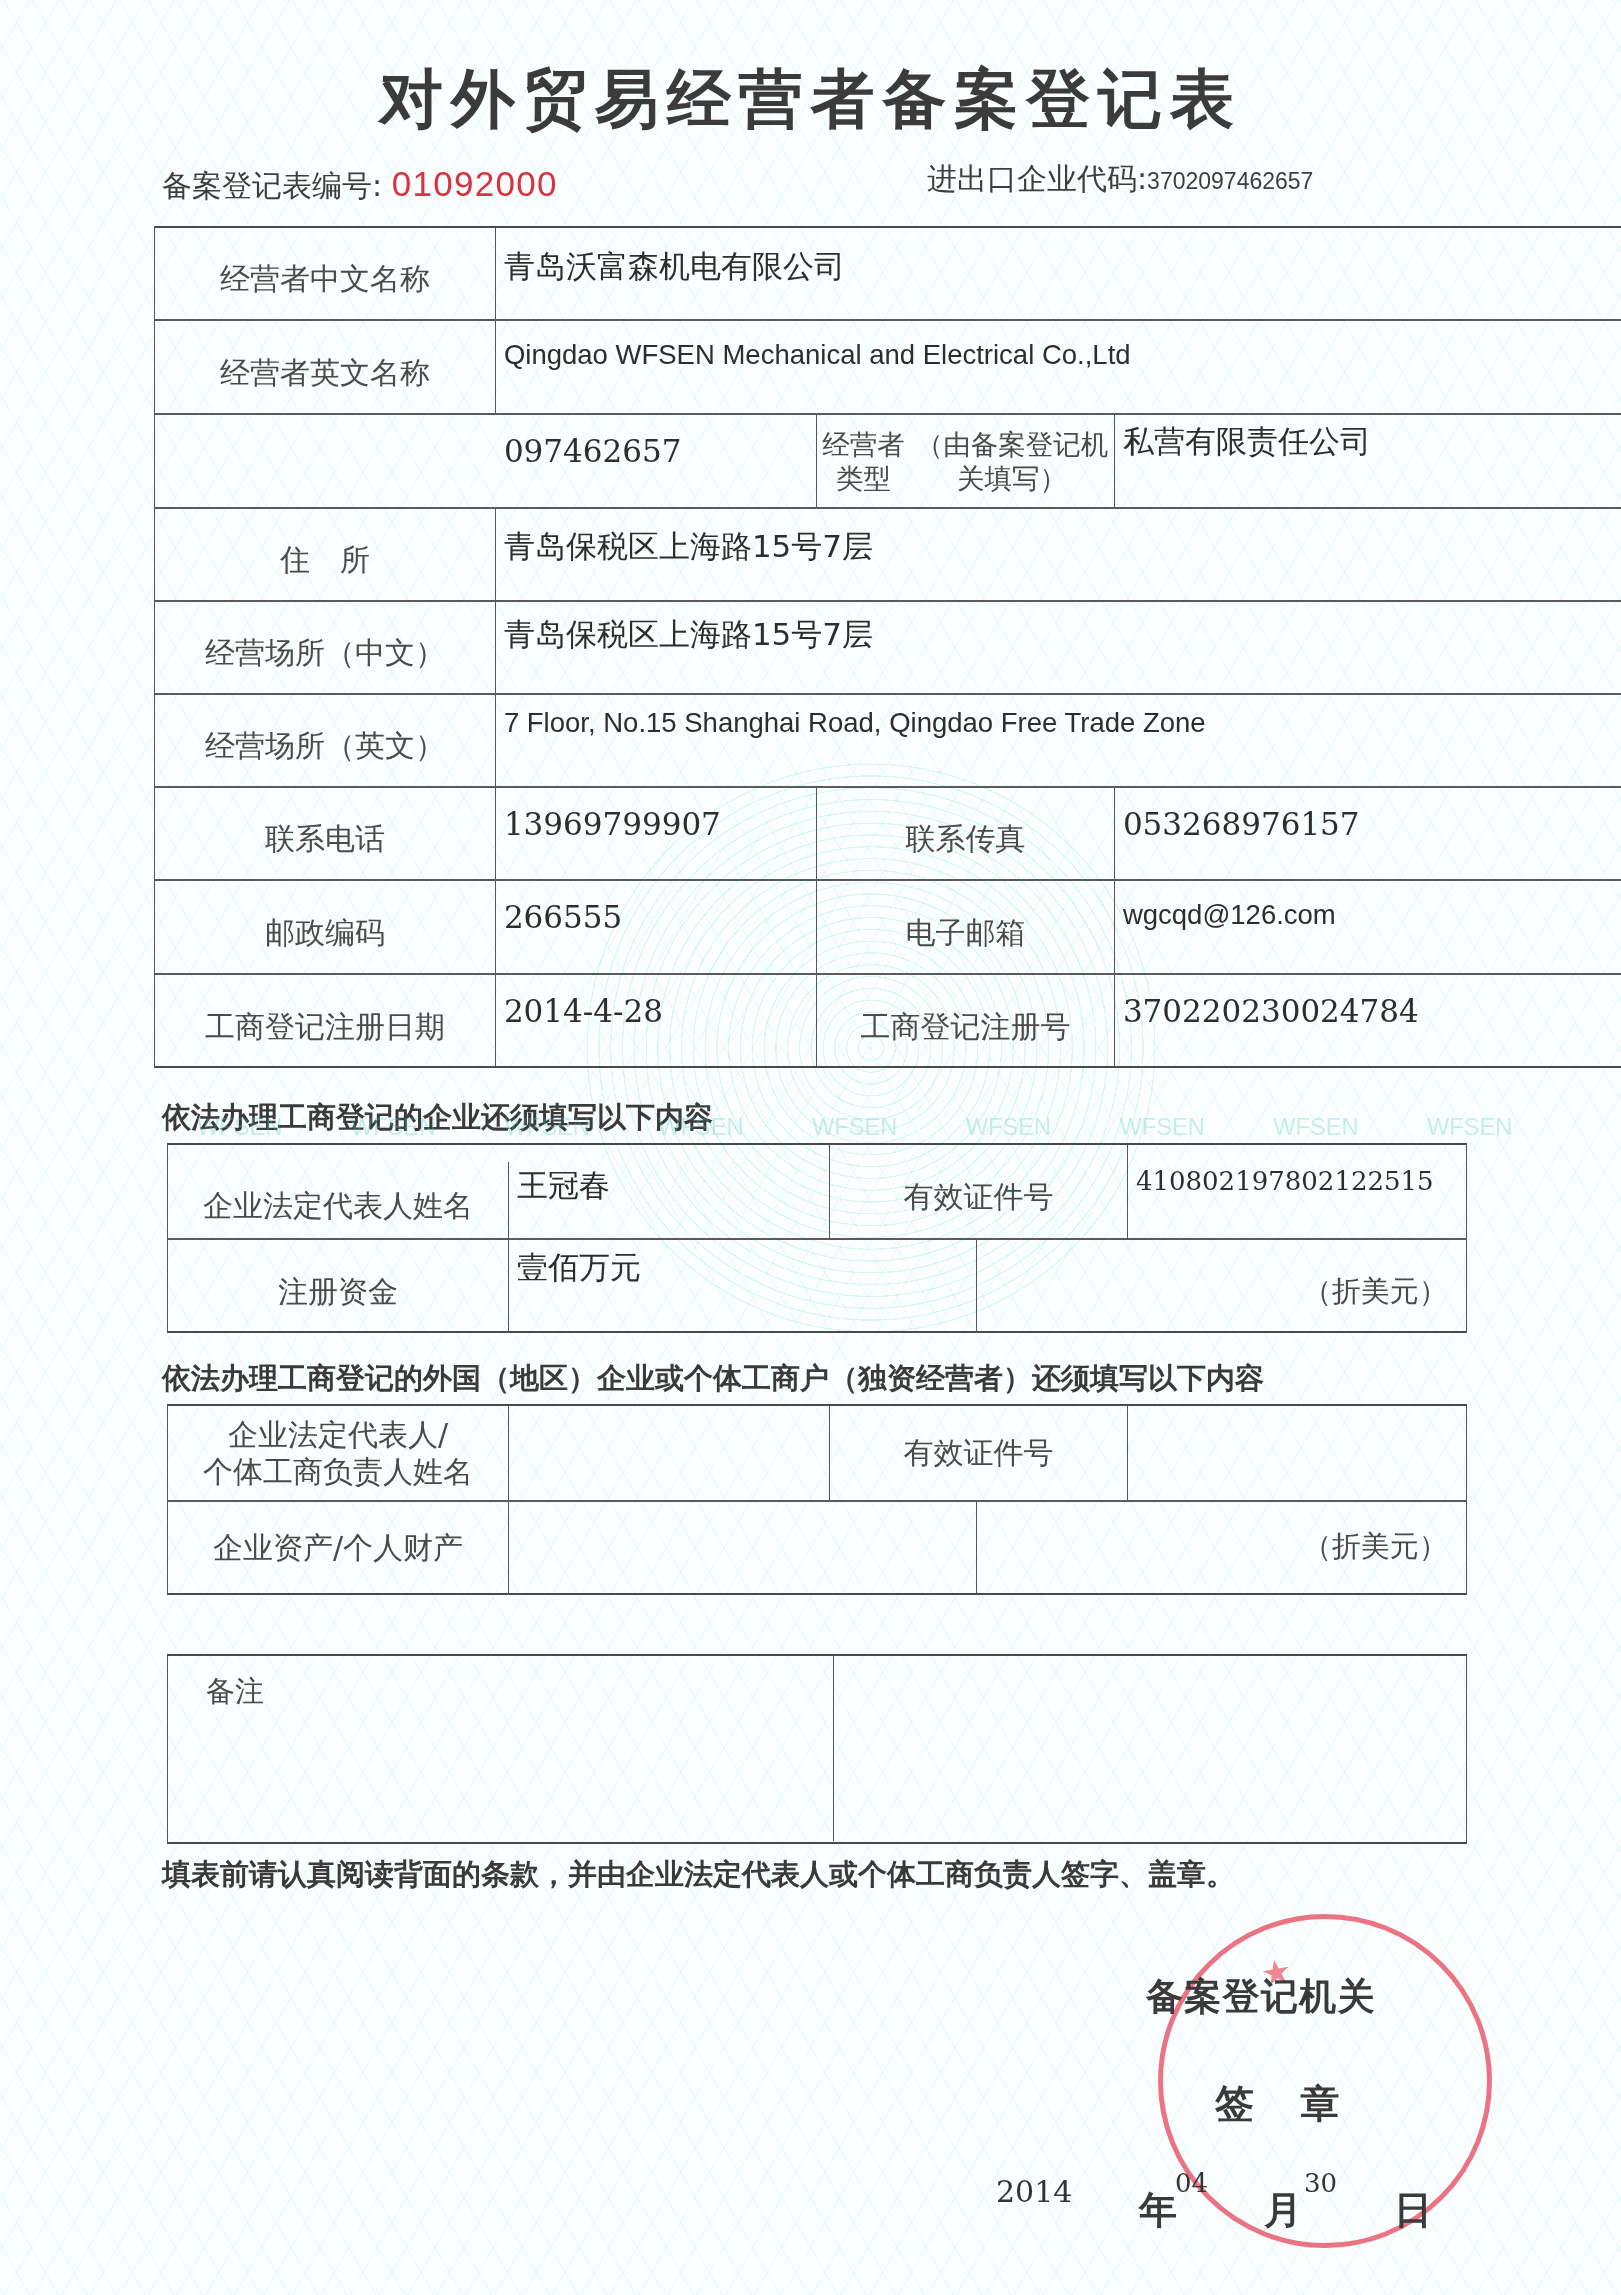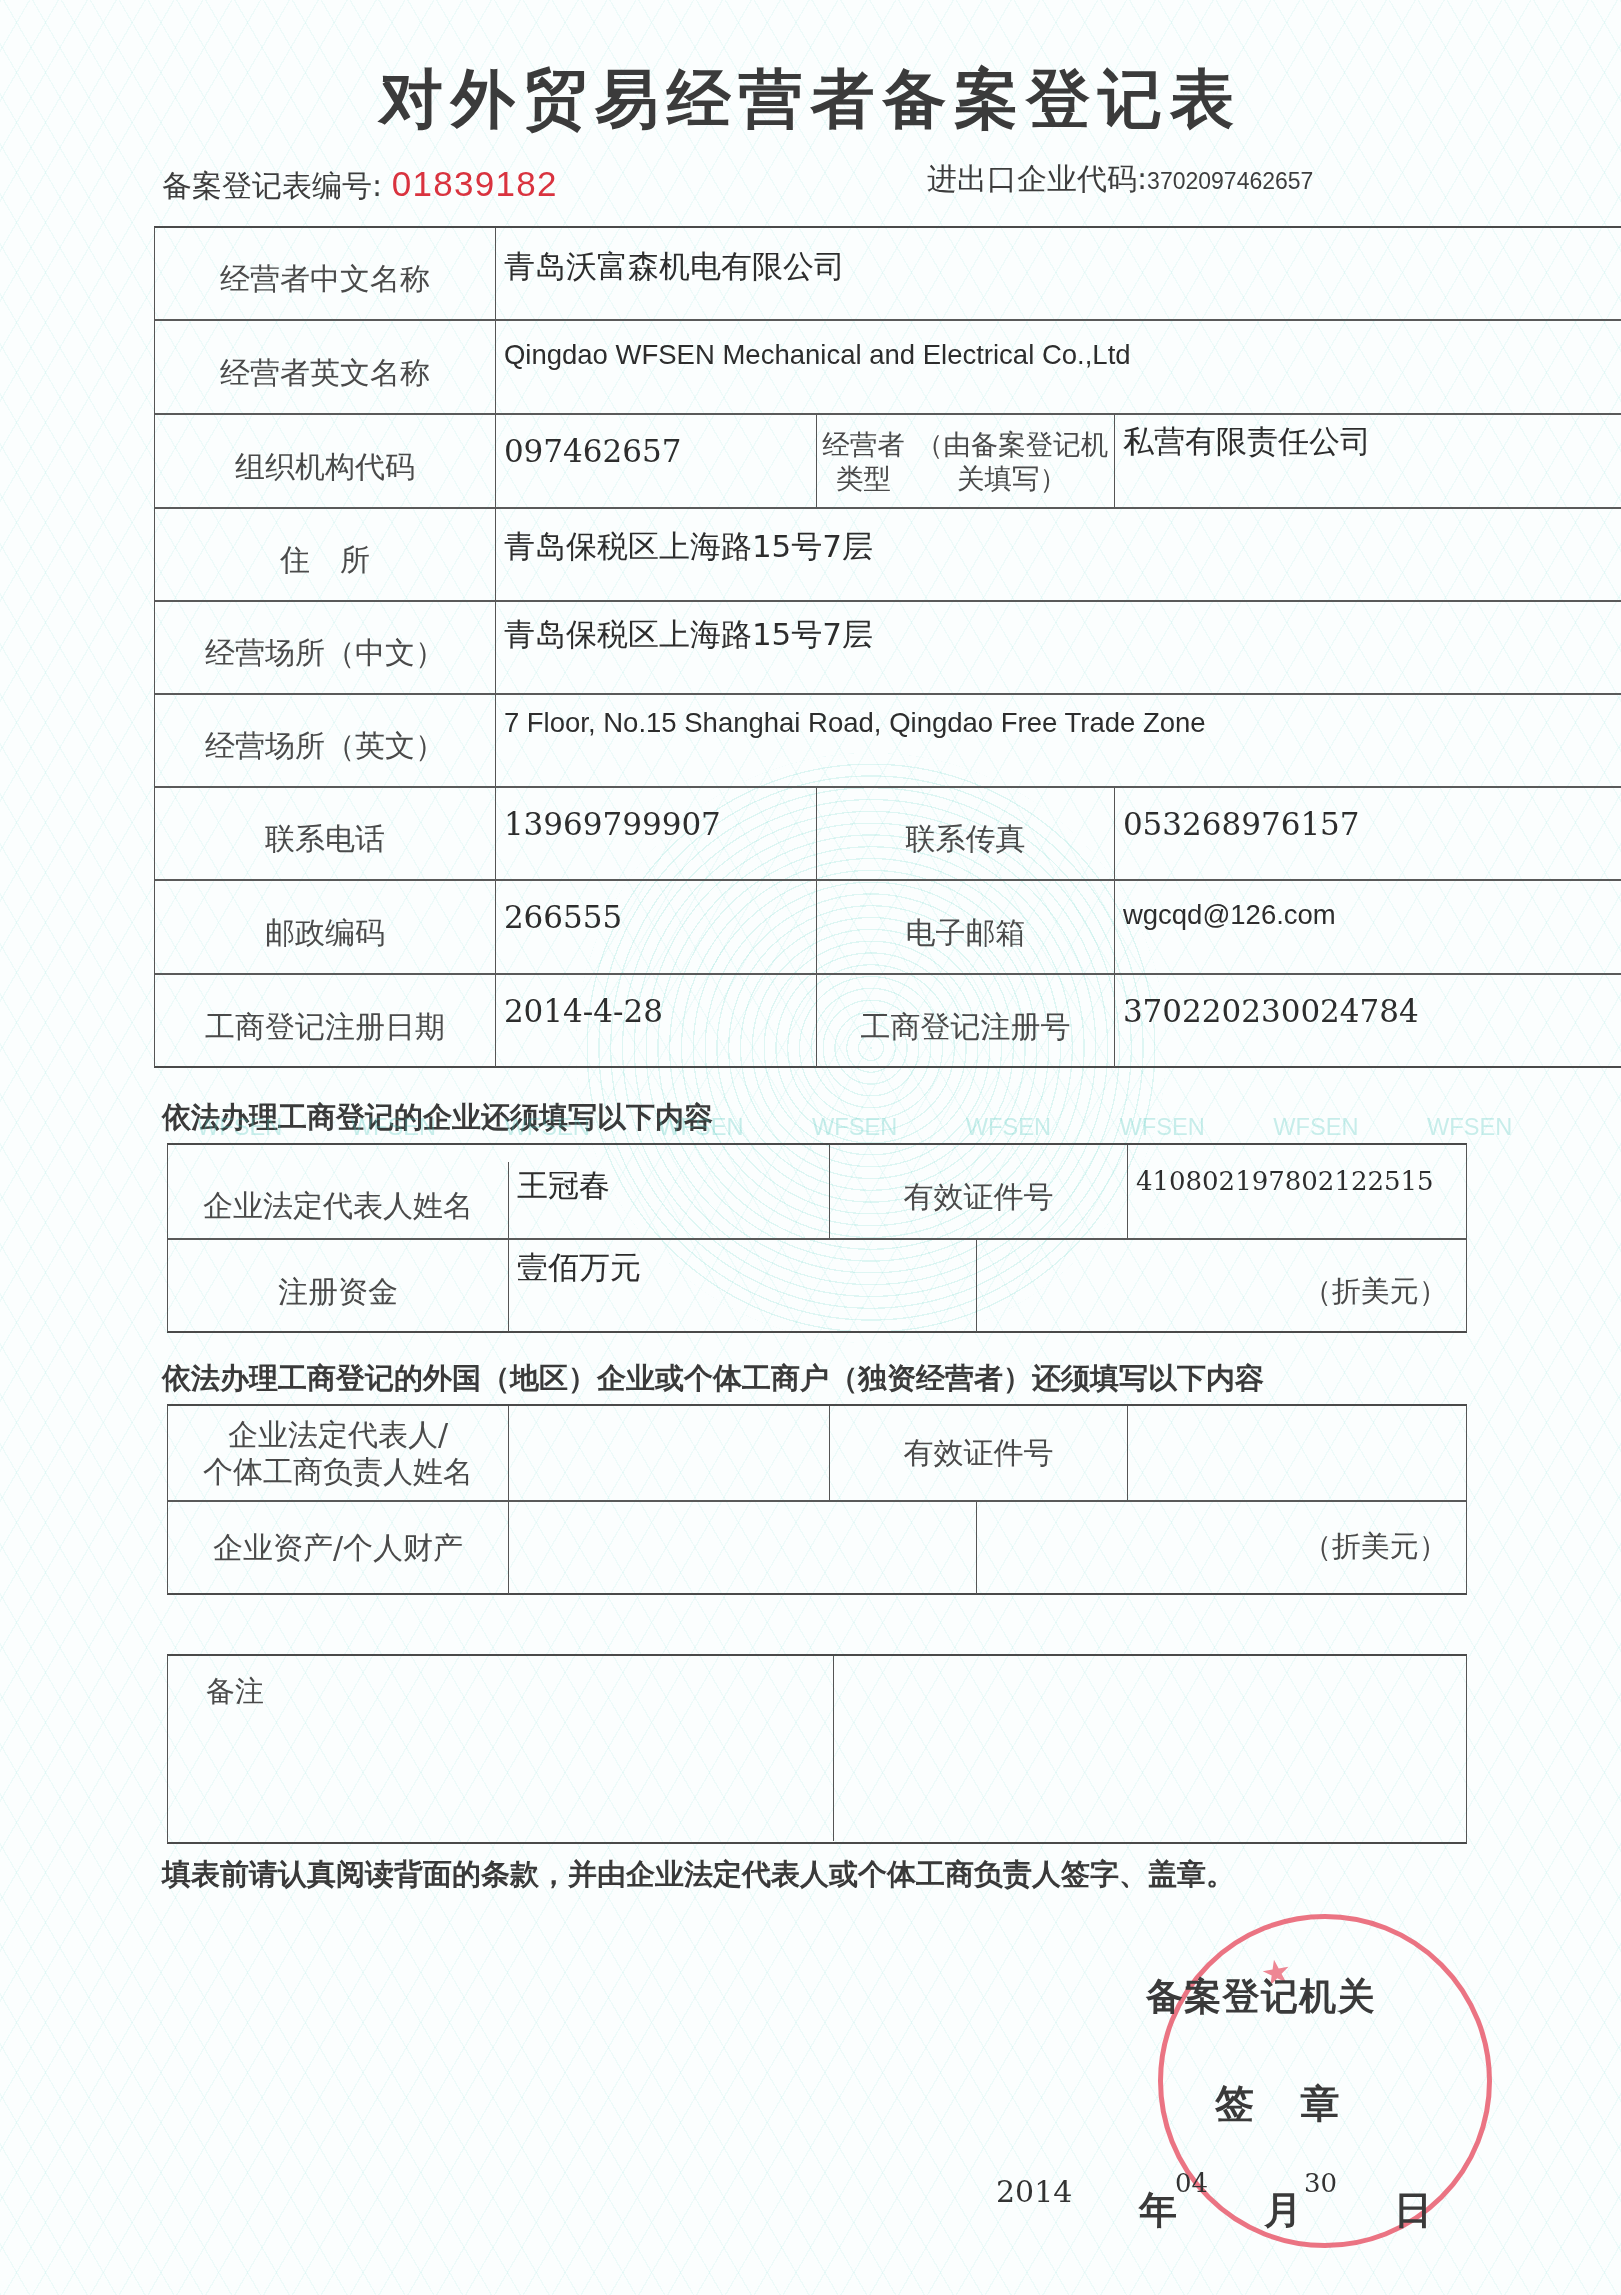--- a/index.html
+++ b/index.html
@@ -57,37 +57,36 @@
 </head>
 <body>
 
 <div class="guilloche"></div>
 <div class="rosette"></div>
 
 <div class="title">对外贸易经营者备案登记表</div>
 
 <div class="meta-left">
   <span>备案登记表编号:</span>
-  <span class="num">01839182</span>
+  <span class="num">01092000</span>
 </div>
 <div class="meta-right">
   <span>进出口企业代码:</span><span class="num">3702097462657</span>
 </div>
 
 <div class="tbl" style="left:154px; top:226px; width:1556px; height:842px;">
   <div class="row" style="top:0; height:93px;">
     <div class="cell label" style="left:0; width:341px;">经营者中文名称</div>
     <div class="cell val" style="left:341px; right:0;">青岛沃富森机电有限公司</div>
   </div>
   <div class="row" style="top:93px; height:94px;">
     <div class="cell label" style="left:0; width:341px;">经营者英文名称</div>
     <div class="cell val sans" style="left:341px; right:0;">Qingdao WFSEN Mechanical and Electrical Co.,Ltd</div>
   </div>
   <div class="row" style="top:187px; height:94px;">
-    <div class="cell label" style="left:0; width:341px;">组织机构代码</div>
     <div class="cell val serif" style="left:341px; width:321px;">097462657</div>
     <div class="cell label" style="left:662px; width:298px; flex-direction:row; font-size:27.5px; padding-top:0;">
       <span>经营者类型</span>
       <span>（由备案登记机关填写）</span>
     </div>
     <div class="cell val" style="left:960px; right:0; padding:6.6px 6.6px 0 7.9px; line-height:1.25;">私营有限责任公司</div>
   </div>
   <div class="row" style="top:280px; height:94px;">
     <div class="cell label" style="left:0; width:341px;">住　所</div>
     <div class="cell val" style="left:341px; right:0;">青岛保税区上海路15号7层</div>

